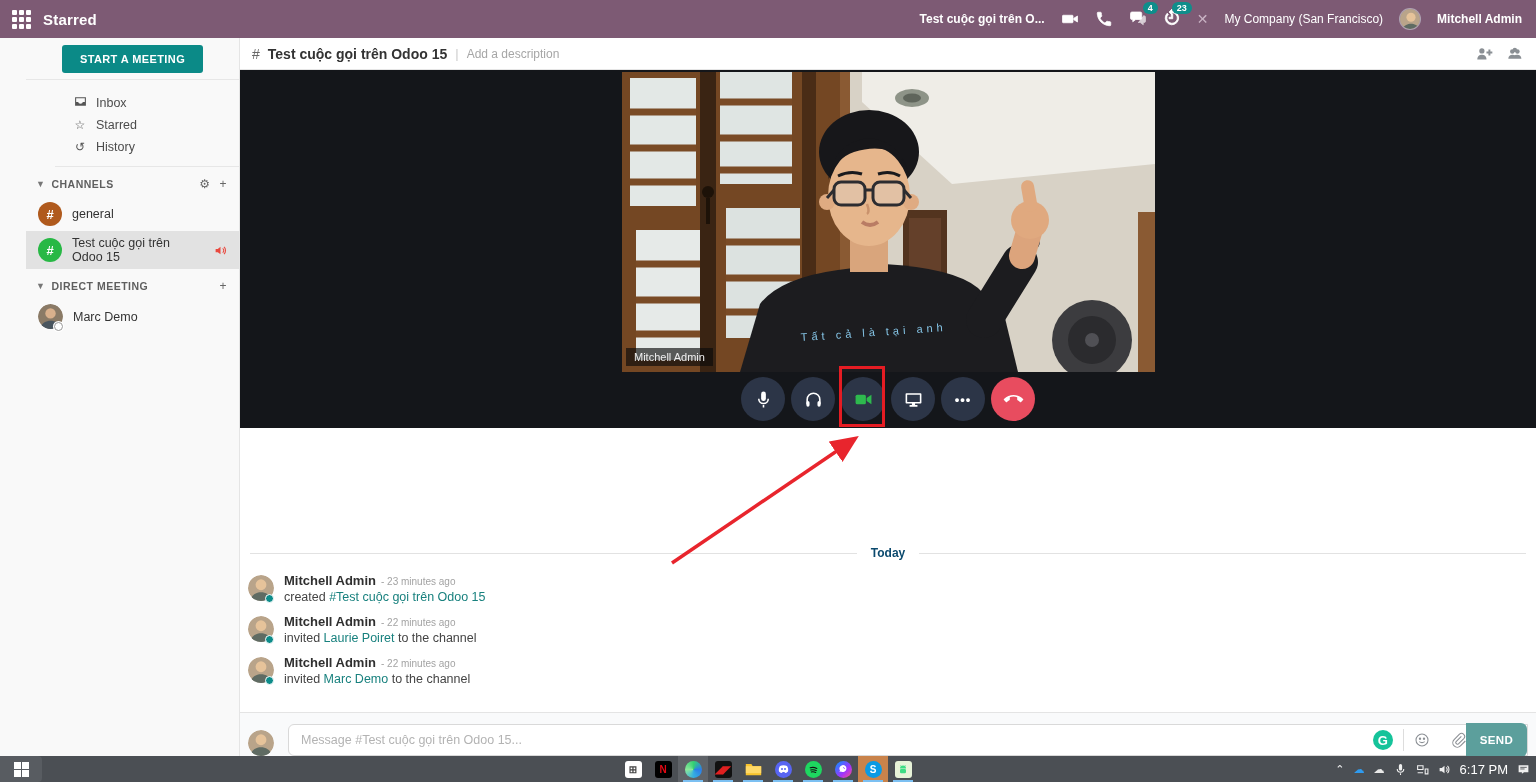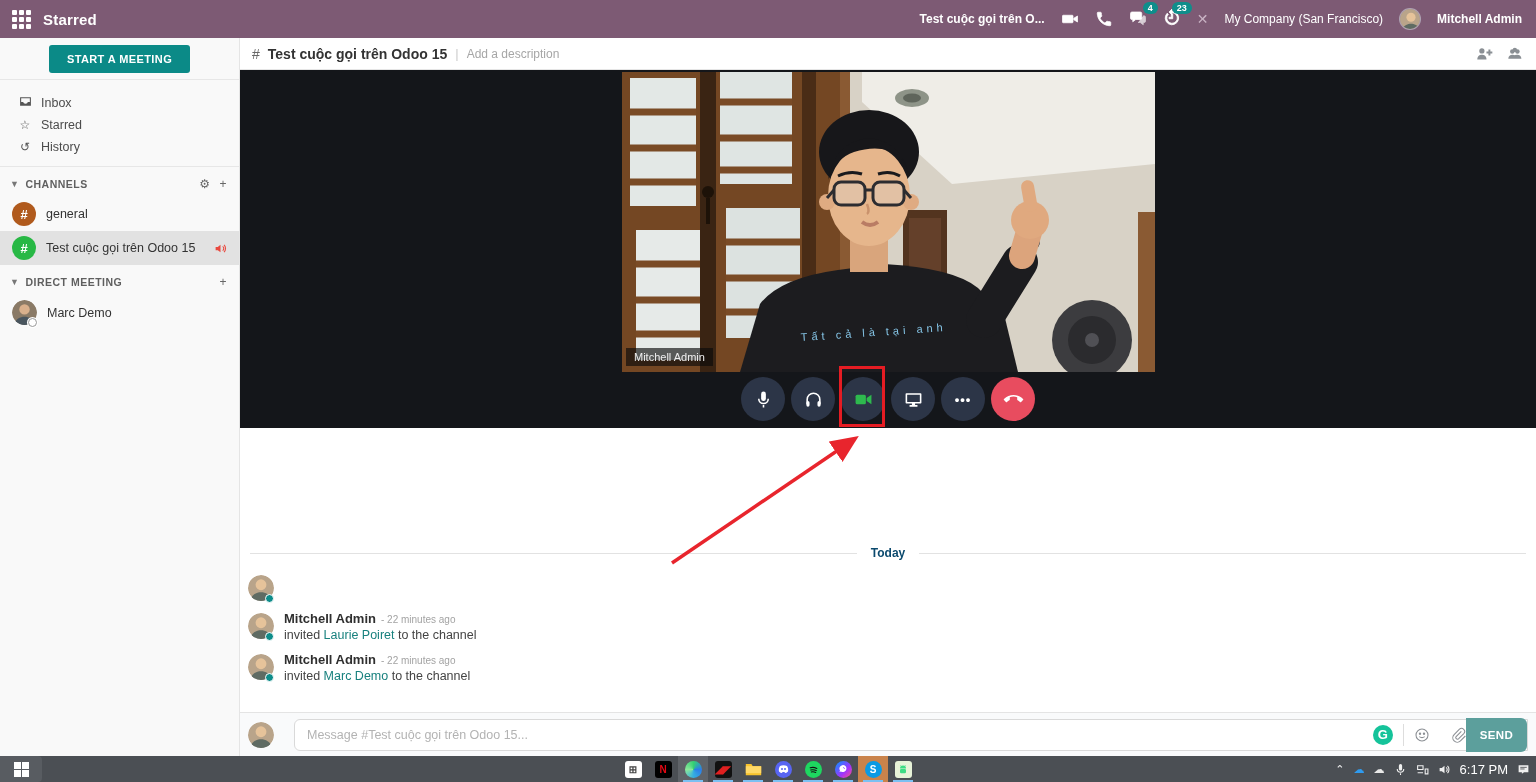--- a/index.html
+++ b/index.html
@@ -14,24 +14,24 @@
   .nav-right { margin-left:auto; display:flex; align-items:center; gap:16px; padding-right:14px; font-size:12px; }
   .nav-chan { font-weight:bold; font-size:12px; }
   .nav-ico { width:18px; height:18px; fill:#fff; stroke:#fff; cursor:pointer; position:relative; }
   .badge-wrap { position:relative; cursor:pointer; }
   .badge { position:absolute; top:-7px; right:-11px; background:#0f8e8b; color:#fff; font-size:9px; font-weight:bold; border-radius:8px; padding:1px 5px; line-height:10px; }
   .nav-x { font-size:14px; color:#c9b3c4; cursor:pointer; }
   .nav-avatar { width:22px; height:22px; border-radius:50%; background:#9b8ba0; overflow:hidden; position:relative; border:1px solid #fff3; }
   .nav-user { font-weight:bold; }
 
   
-  .sidebar { position:absolute; top:38px; left:0; width:240px; bottom:26px; background:#f9f9f9; border-right:1px solid #e5e5e5; font-size:12.5px; color:#444; }
+  .sidebar { position:absolute; top:38px; left:0; width:240px; bottom:26px; background:#f9f9f9; border-right:1px solid #e5e5e5; font-size:12.5px; color:#444;padding-left:26px; }
   .sb-top { height:42px; display:flex; align-items:center; justify-content:center; border-bottom:1px solid #e7e7e7; }
   .start-btn { background:#0b8a87; color:#fff; font-size:11px; font-weight:bold; letter-spacing:.4px; border:none; border-radius:3px; padding:8px 18px; cursor:pointer; }
-  .sb-items { padding:12px 0 8px 0; border-bottom:1px solid #e7e7e7; }
+  .sb-items { padding:12px 0 8px 0; border-bottom:1px solid #e7e7e7;margin-left:29px; }
   .sb-item { display:flex; align-items:center; gap:9px; padding:4px 18px; cursor:pointer; color:#4c4c4c; }
   .sb-item .ico { width:14px; text-align:center; font-size:12px; color:#555; }
   .sb-section { display:flex; align-items:center; padding:10px 12px 6px 10px; color:#5f5f5f; font-size:10.5px; font-weight:bold; letter-spacing:.5px; }
   .sb-section .chev { font-size:9px; margin-right:6px; color:#777; }
   .sb-section .spacer { flex:1; }
   .sb-section .act { color:#666; font-size:12px; cursor:pointer; margin-left:9px; font-weight:normal; }
   .chan-row { display:flex; align-items:center; gap:10px; padding:5px 12px; cursor:pointer; }
   .chan-row.active { background:#e2e2e2; }
   .chan-circle { width:24px; height:24px; border-radius:50%; color:#fff; font-weight:bold; font-size:13px; display:flex; align-items:center; justify-content:center; flex-shrink:0; }
   .chan-label { flex:1; color:#333; }
@@ -75,21 +75,21 @@
   .messages { position:absolute; top:140px; left:0; right:0; }
   .msg { display:flex; gap:10px; padding:5px 8px; }
   .msg-avatar { width:26px; height:26px; border-radius:50%; position:relative; flex-shrink:0; margin-top:2px; }
   .msg-body { font-size:12.5px; color:#444; }
   .msg-head { margin-bottom:2px; }
   .msg-author { font-weight:bold; color:#2f2f2f; font-size:13px; cursor:pointer; }
   .msg-time { color:#a3a3a3; font-size:10px; margin-left:5px; }
   .msg-link { color:#18817e; cursor:pointer; }
 
   
-  .composer { height:44px; background:#f9fafb; border-top:1px solid #e4e4e4; display:flex; align-items:center; padding:0 8px; gap:20px; flex-shrink:0; }
+  .composer { height:44px; background:#f9fafb; border-top:1px solid #e4e4e4; display:flex; align-items:flex-end; padding:0 8px; gap:14px; flex-shrink:0; }
   .comp-field { flex:1; height:32px; background:#fff; border:1px solid #d9d9d9; border-radius:6px 0 0 6px; display:flex; align-items:center; padding-left:12px; }
   .comp-input { flex:1; border:none; outline:none; font-size:12.5px; color:#333; font-family:"Liberation Sans",sans-serif; background:transparent; }
   .comp-input::placeholder { color:#b3b3b3; }
   .gram { width:20px; height:20px; border-radius:50%; background:#15c39a; color:#fff; font-size:13px; font-weight:bold; display:flex; align-items:center; justify-content:center; margin-right:10px; cursor:pointer; }
   .comp-sep { width:1px; height:22px; background:#ddd; }
   .comp-ico { color:#8b8f94; padding:0 10px; cursor:pointer; display:flex; align-items:center; }
   .comp-ico svg { width:16px; height:16px; stroke:#8b8f94; fill:none; stroke-width:1.6; }
   .send-btn { height:34px; background:#5c9f9c; color:#fff; border:none; font-weight:bold; font-size:11.5px; letter-spacing:.3px; padding:0 14px; border-radius:0 6px 6px 0; cursor:pointer; margin-left:-10px; }
 
   
@@ -363,20 +363,24 @@
     <div class="messages">
       <div class="msg">
         <span class="msg-avatar">
           <svg class="ph" viewBox="0 0 24 24">
               <rect width="24" height="24" rx="12" fill="#b9a48a"></rect>
               <circle cx="12" cy="9" r="5" fill="#e6c39a"></circle>
               <path d="M2 24c1-6 6-8 10-8s9 2 10 8z" fill="#5f6b63"></path>
             </svg>
           <span class="status-dot status-on"></span>
         </span>
+        <div class="msg-body">
+          <div class="msg-head"><span class="msg-author">Mitchell Admin</span><span class="msg-time">- 23 minutes ago</span></div>
+          <div><span>created </span><span class="msg-link">#Test cuộc gọi trên Odoo 15</span><span></span></div>
+        </div>
       </div>
       <div class="msg">
         <span class="msg-avatar">
           <svg class="ph" viewBox="0 0 24 24">
               <rect width="24" height="24" rx="12" fill="#b9a48a"></rect>
               <circle cx="12" cy="9" r="5" fill="#e6c39a"></circle>
               <path d="M2 24c1-6 6-8 10-8s9 2 10 8z" fill="#5f6b63"></path>
             </svg>
           <span class="status-dot status-on"></span>
         </span>

